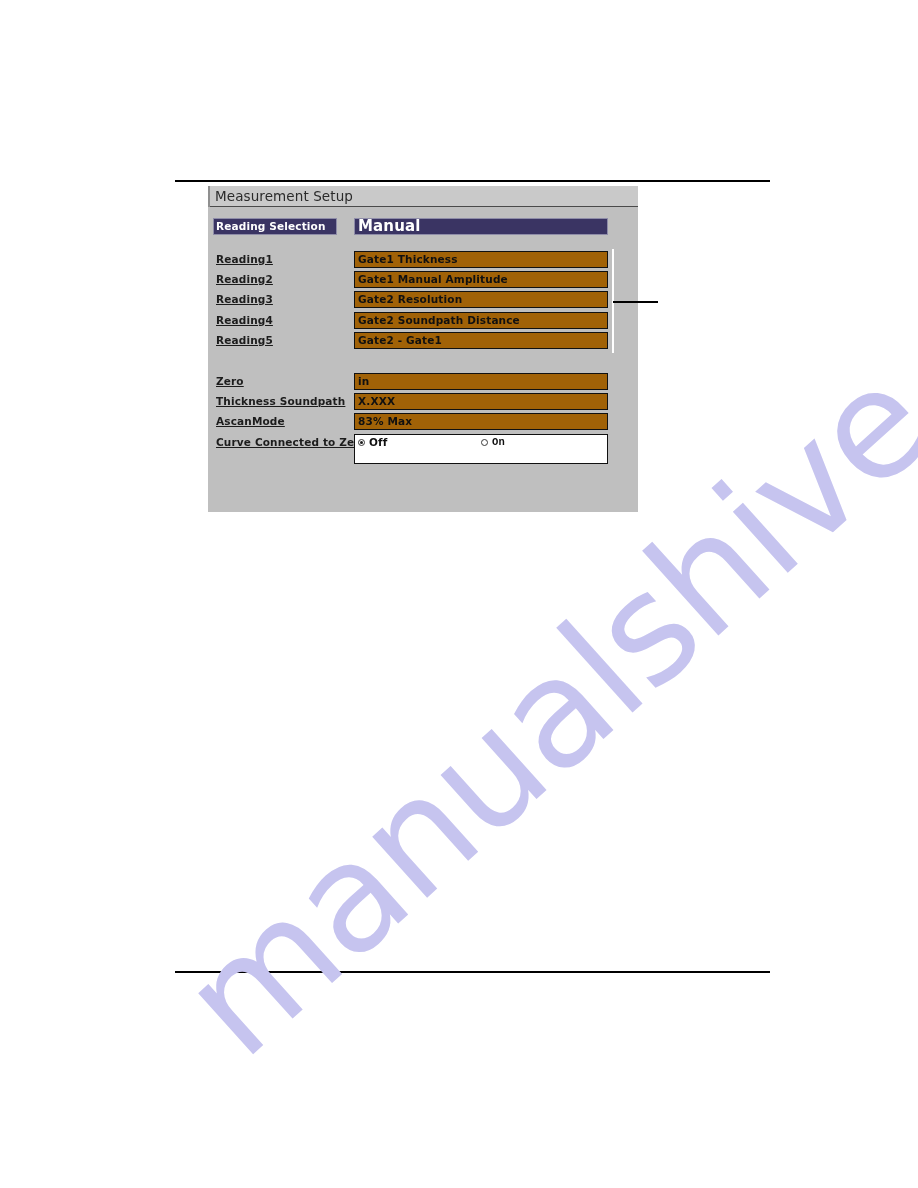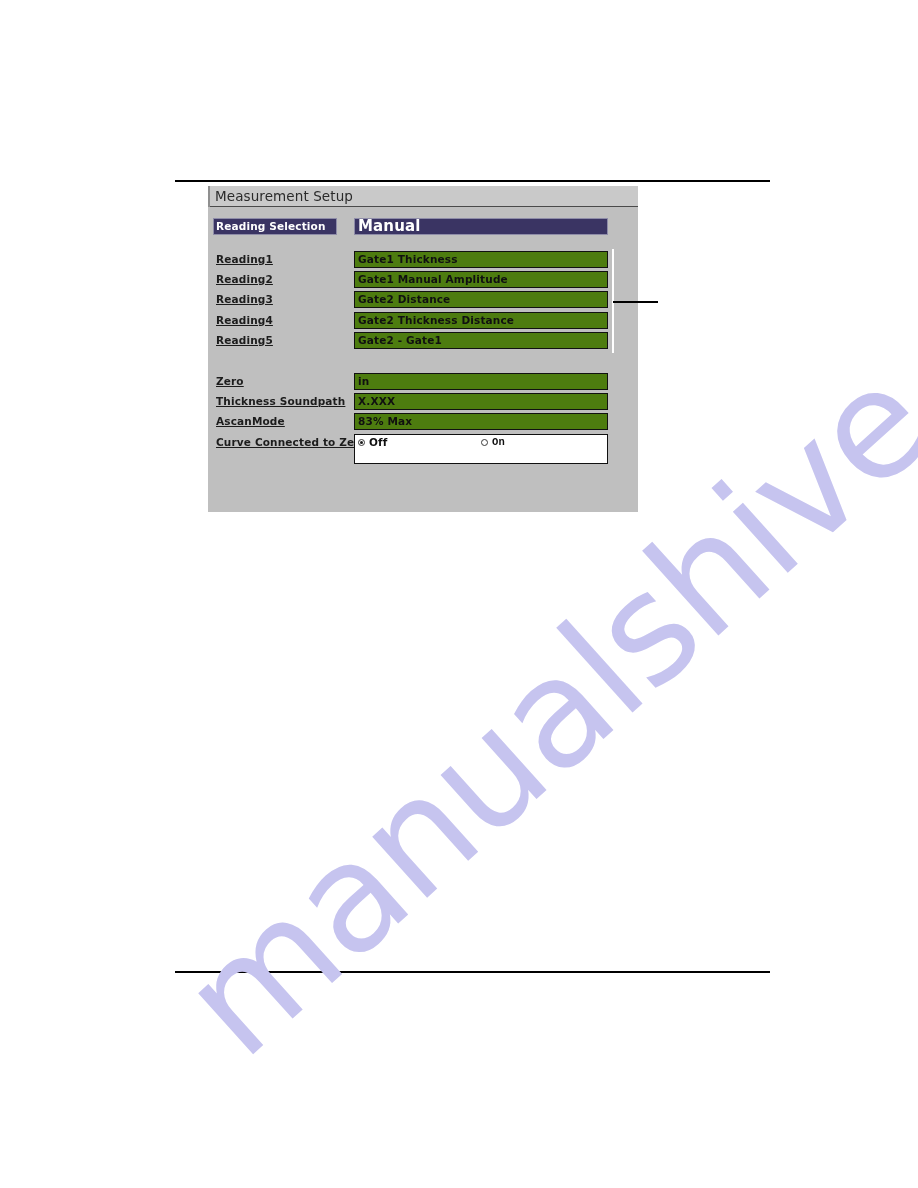--- a/index.html
+++ b/index.html
@@ -107,21 +107,21 @@
     letter-spacing: 0.15px;
     white-space: nowrap;
     text-decoration: underline;
   }
   .row-field {
     position: absolute;
     left: 146px;
     top: 0;
     width: 254px;
     height: 17px;
-    background: #4d7c0f;
+    background: #a16207;
     border: 1px solid #111111;
     box-sizing: border-box;
   }
   .field-text {
     position: absolute;
     left: 3px;
     top: 0;
     font-size: 10.5px;
     color: #101010;
     font-weight: 600;
@@ -280,28 +280,28 @@
   <div class="form-row" style="top:85px;">
     <div class="row-label">Reading2</div>
     <div class="row-field">
       <div class="field-text">Gate1 Manual Amplitude</div>
     </div>
   </div>
 
   <div class="form-row" style="top:105px;">
     <div class="row-label">Reading3</div>
     <div class="row-field">
-      <div class="field-text">Gate2 Distance</div>
+      <div class="field-text">Gate2 Resolution</div>
     </div>
   </div>
 
   <div class="form-row" style="top:126px;">
     <div class="row-label">Reading4</div>
     <div class="row-field">
-      <div class="field-text">Gate2 Thickness Distance</div>
+      <div class="field-text">Gate2 Soundpath Distance</div>
     </div>
   </div>
 
   <div class="form-row" style="top:146px;">
     <div class="row-label">Reading5</div>
     <div class="row-field">
       <div class="field-text">Gate2 - Gate1</div>
     </div>
   </div>
 

